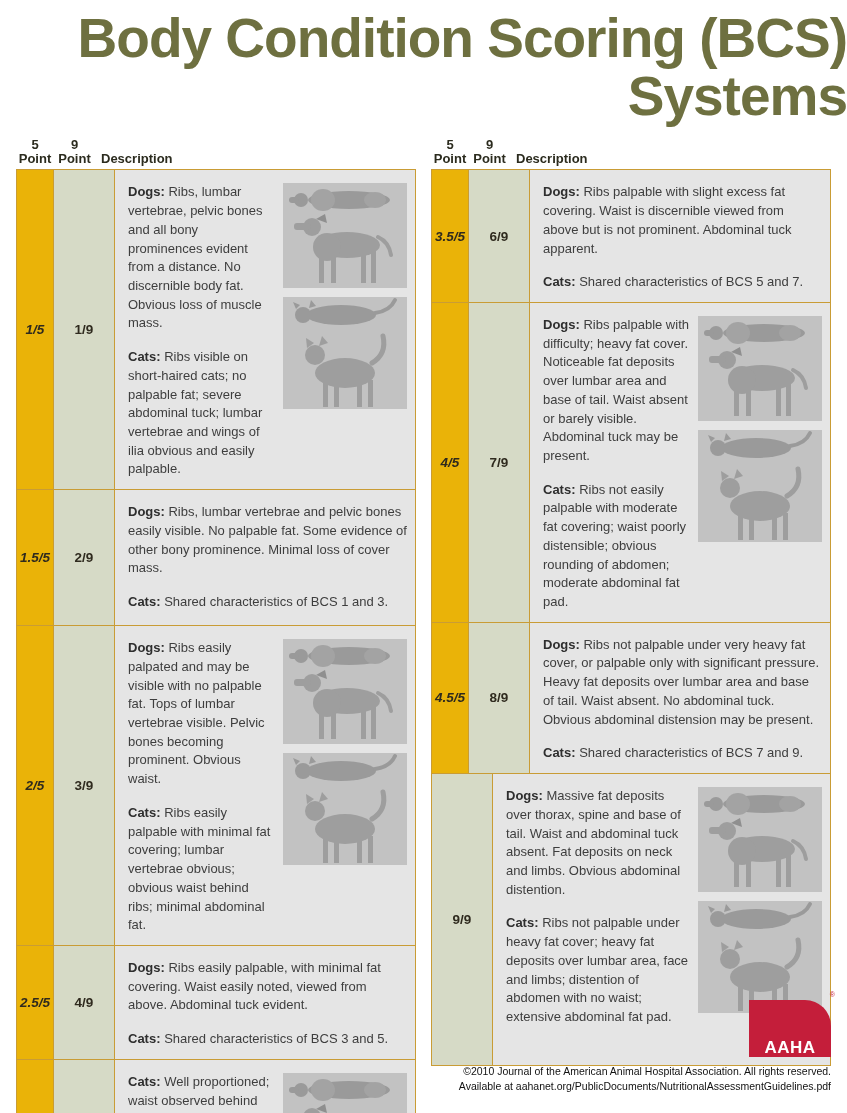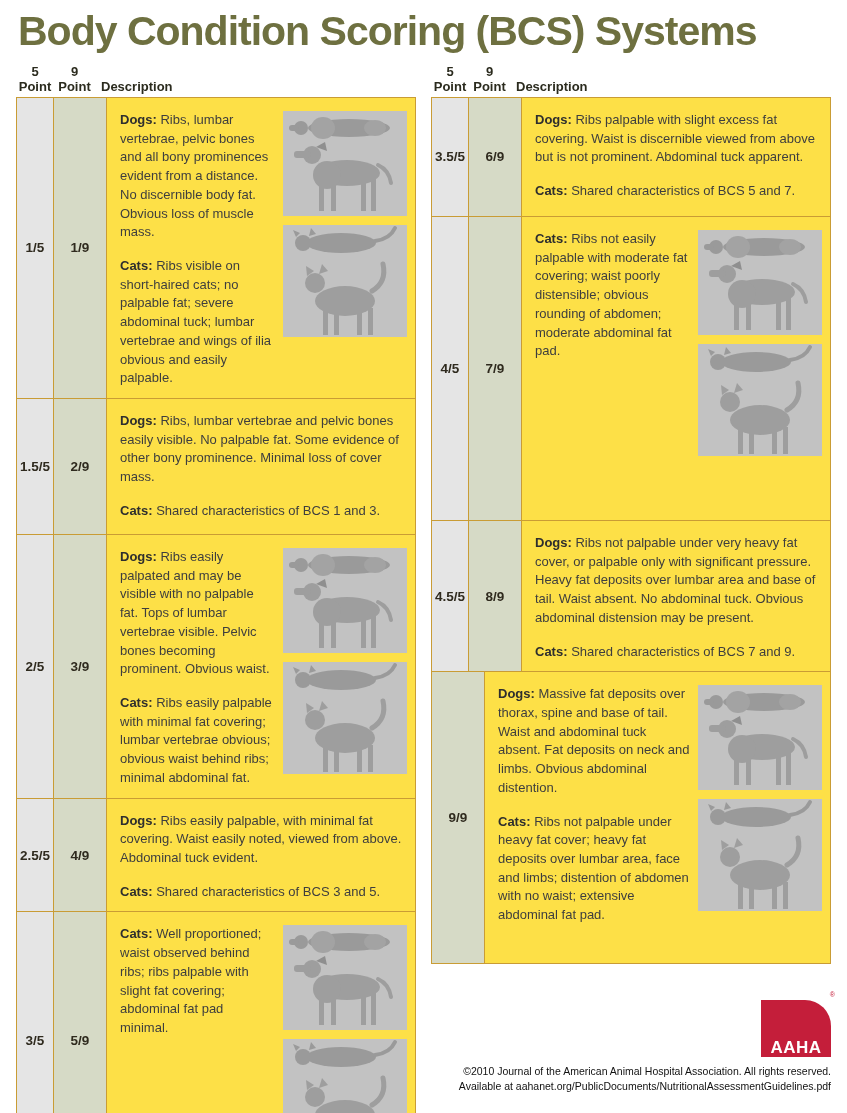--- a/index.html
+++ b/index.html
@@ -3,59 +3,59 @@
 <meta charset="utf-8">
 <style>
   * { margin:0; padding:0; box-sizing:border-box; }
   html,body { background:#ffffff; }
   body {
     width:847px; height:1113px; position:relative;
     font-family:"Liberation Sans", sans-serif;
     color:#3e3e3e; overflow:hidden;
   }
   .page-title {
-    font-size:41px; font-weight:bold; letter-spacing:-1px;
-    color:#6e7040; margin:10px 0 12px 18px; line-height:1.05;
+    font-size:55px; font-weight:bold; letter-spacing:-1px;
+    color:#6e7040; margin:10px 0 12px 18px; line-height:1.05;text-align:right;
   }
   .tables { display:flex; gap:15px; padding:0 16px; }
   .bcs-table { width:400px; }
   .thead { display:flex; align-items:flex-end; padding-bottom:2px; }
   .th { font-weight:bold; font-size:13px; color:#2b2b1e; line-height:1.15; text-align:center; }
   .th.c1 { width:38px; }
   .th.c2 { width:41px; }
   .th.c3 { flex:1; text-align:left; padding-left:6px; }
   .tbody { border:1px solid #c99c35; }
   .row { display:flex; align-items:stretch; border-top:1px solid #c99c35; }
   .row:first-child { border-top:none; }
   .cell { display:flex; }
   .score5 {
-    width:37px; background:#e5e5e5; border-right:1px solid #c99c35;
+    width:37px; background:#eab308; border-right:1px solid #c99c35;
+    align-items:center; justify-content:center;
+    font-weight:bold; font-size:13.5px; color:#2f2a1e;font-style:italic;
+  }
+  .score9 {
+    width:61px; background:#d6dac6; border-right:1px solid #c99c35;
     align-items:center; justify-content:center;
     font-weight:bold; font-size:13.5px; color:#2f2a1e;
   }
-  .score9 {
-    width:53px; background:#d6dac6; border-right:1px solid #c99c35;
-    align-items:center; justify-content:center;
-    font-weight:bold; font-size:13.5px; color:#2f2a1e;
-  }
-  .desc { flex:1; background:#fde047; padding:13px 8px 10px 13px; display:flex; gap:8px; }
+  .desc { flex:1; background:#e5e5e5; padding:13px 8px 10px 13px; display:flex; gap:8px; }
   .desc-text { flex:1; font-size:13px; line-height:1.44; color:#3e3e3e; }
   .desc-text p + p { margin-top:15px; }
   .desc-text b { color:#2e2e2e; }
   .illus-col { width:124px; display:flex; flex-direction:column; gap:9px; flex:none; }
   .illus { width:124px; background:#c2c2c2; overflow:hidden; }
   .illus.dog { height:105px; }
   .illus.cat { height:112px; }
   .illus svg { display:block; width:100%; height:100%; }
   .footer {
     position:absolute; top:1000px; right:16px; width:430px;
     display:flex; flex-direction:column; align-items:flex-end;
   }
   .aaha-logo {
-    width:70px; height:57px; background:#c41e3a;
+    width:82px; height:57px; background:#c41e3a;
     border-radius:0 26px 0 0; position:relative;
   }
   .aaha-logo .logo-text {
     position:absolute; bottom:1px; left:0; right:0; text-align:center;
     color:#ffffff; font-weight:bold; font-size:17px; letter-spacing:0.5px;
     line-height:1;
   }
   .aaha-logo .reg-mark {
     position:absolute; top:-9px; right:-4px; font-size:7px; color:#c41e3a;
   }
@@ -287,20 +287,21 @@
               <p><b>Cats:</b> <span>Shared characteristics of BCS 5 and 7.</span></p>
             </div>
           </div>
         </div>
 
         <div class="row" style="min-height:304px">
           <div class="cell score5">4/5</div>
           <div class="cell score9">7/9</div>
           <div class="cell desc">
             <div class="desc-text">
+              <p><b>Dogs:</b> <span>Ribs palpable with difficulty; heavy fat cover. Noticeable fat deposits over lumbar area and base of tail. Waist absent or barely visible. Abdominal tuck may be present.</span></p>
               <p><b>Cats:</b> <span>Ribs not easily palpable with moderate fat covering; waist poorly distensible; obvious rounding of abdomen; moderate abdominal fat pad.</span></p>
             </div>
             <div class="illus-col">
               <div class="illus dog">
                   <svg viewBox="0 0 124 105" xmlns="http://www.w3.org/2000/svg">
     <rect width="124" height="105" fill="#c2c2c2"></rect>
     <ellipse cx="66" cy="17" rx="41" ry="9" fill="#9a9a9a"></ellipse>
     <ellipse cx="40" cy="17" rx="12" ry="11" fill="#a3a3a3"></ellipse>
     <ellipse cx="92" cy="17" rx="11" ry="8" fill="#a3a3a3"></ellipse>
     <circle cx="18" cy="17" r="7" fill="#9a9a9a"></circle>

